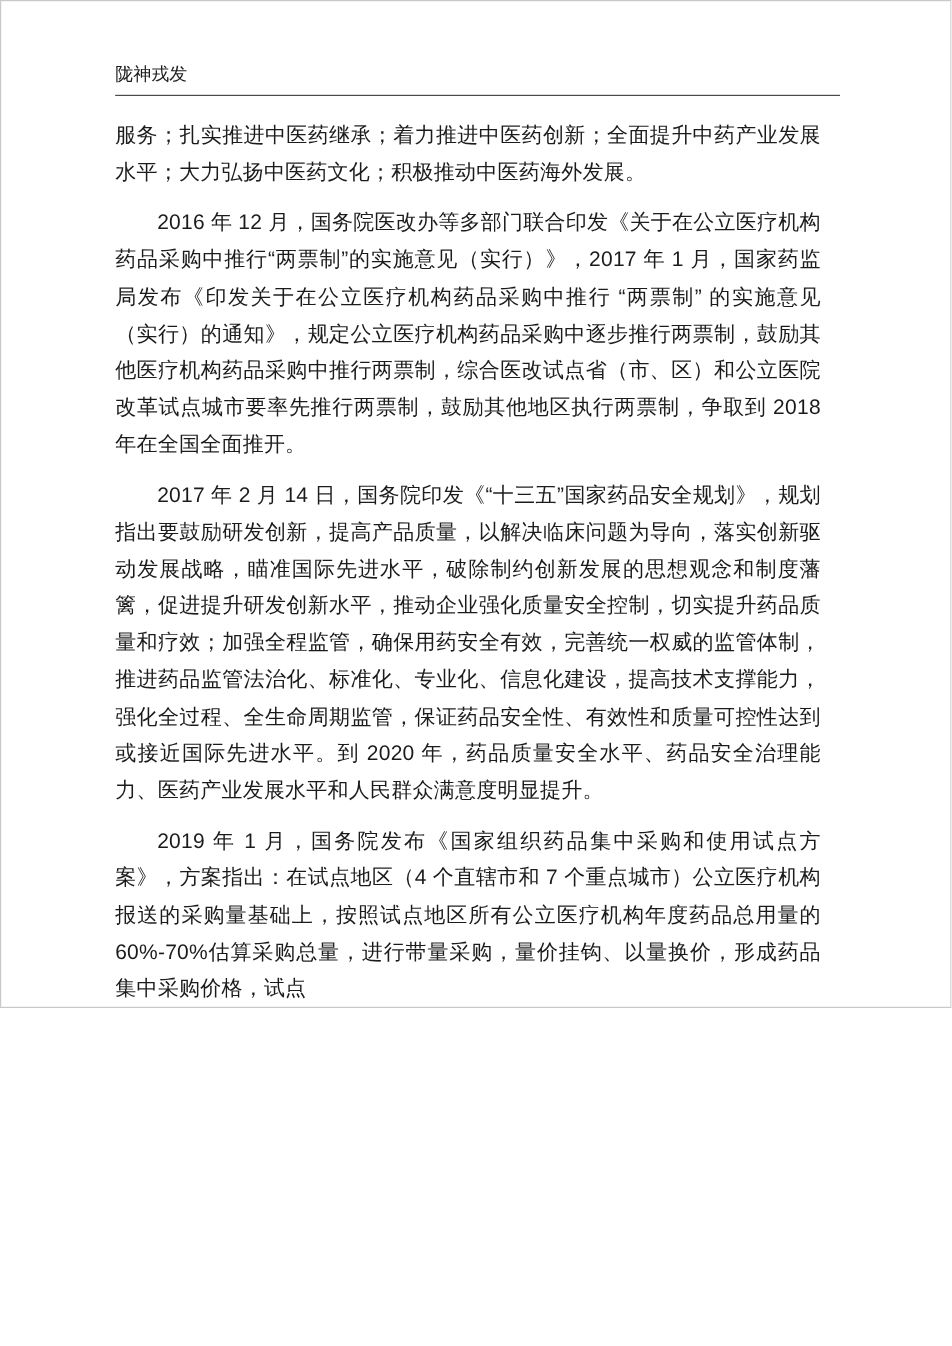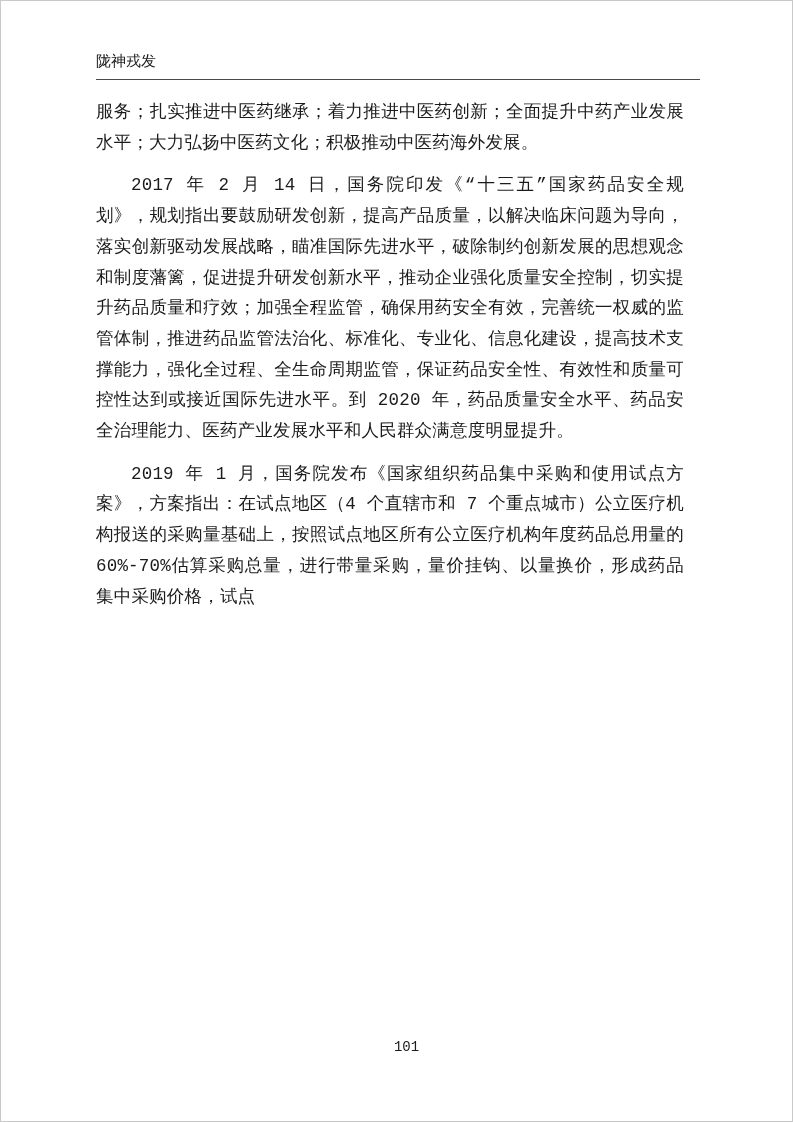--- a/index.html
+++ b/index.html
@@ -3,25 +3,25 @@
 <meta charset="utf-8">
 <style>
   html, body {
     margin: 0;
     padding: 0;
     background: #ffffff;
   }
   .page {
     position: relative;
     width: 793px;
-    height: 1122px;
+    height: 840px;
     box-sizing: border-box;
     background: #ffffff;
     border: 1px solid #c9c9c9;
-    font-family: Liberation Mono, monospace;
+    font-family: Liberation Sans, sans-serif;
     color: #1b1b1b;
     overflow: hidden;
   }
   .header {
     position: absolute;
     top: 52px;
     left: 95px;
     right: 92px;
     display: flex;
     justify-content: space-between;
@@ -66,20 +66,21 @@
 
 <div class="page">
 
   <div class="header">
     <span class="h-left">陇神戎发</span>
   </div>
 
   <div class="content">
 
   <p class="">服务；扎实推进中医药继承；着力推进中医药创新；全面提升中药产业发展水平；大力弘扬中医药文化；积极推动中医药海外发展。</p>
+      <p class="indent">2016 年 12 月，国务院医改办等多部门联合印发《关于在公立医疗机构药品采购中推行“两票制”的实施意见（实行）》，2017 年 1 月，国家药监局发布《印发关于在公立医疗机构药品采购中推行 “两票制” 的实施意见（实行）的通知》，规定公立医疗机构药品采购中逐步推行两票制，鼓励其他医疗机构药品采购中推行两票制，综合医改试点省（市、区）和公立医院改革试点城市要率先推行两票制，鼓励其他地区执行两票制，争取到 2018 年在全国全面推开。</p>
       <p class="indent">2017 年 2 月 14 日，国务院印发《“十三五”国家药品安全规划》，规划指出要鼓励研发创新，提高产品质量，以解决临床问题为导向，落实创新驱动发展战略，瞄准国际先进水平，破除制约创新发展的思想观念和制度藩篱，促进提升研发创新水平，推动企业强化质量安全控制，切实提升药品质量和疗效；加强全程监管，确保用药安全有效，完善统一权威的监管体制，推进药品监管法治化、标准化、专业化、信息化建设，提高技术支撑能力，强化全过程、全生命周期监管，保证药品安全性、有效性和质量可控性达到或接近国际先进水平。到 2020 年，药品质量安全水平、药品安全治理能力、医药产业发展水平和人民群众满意度明显提升。</p>
       <p class="indent">2019 年 1 月，国务院发布《国家组织药品集中采购和使用试点方案》，方案指出：在试点地区（4 个直辖市和 7 个重点城市）公立医疗机构报送的采购量基础上，按照试点地区所有公立医疗机构年度药品总用量的 60%-70%估算采购总量，进行带量采购，量价挂钩、以量换价，形成药品集中采购价格，试点</p>
     </div>
 
   <div class="footer">
     <span>101</span>
   </div>
 
 </div>
 

